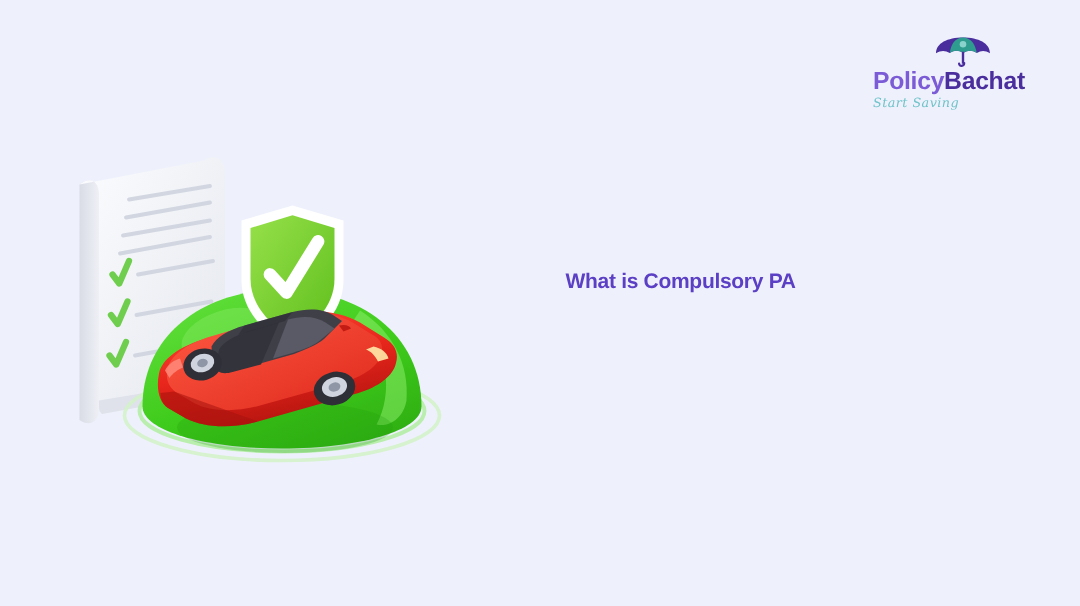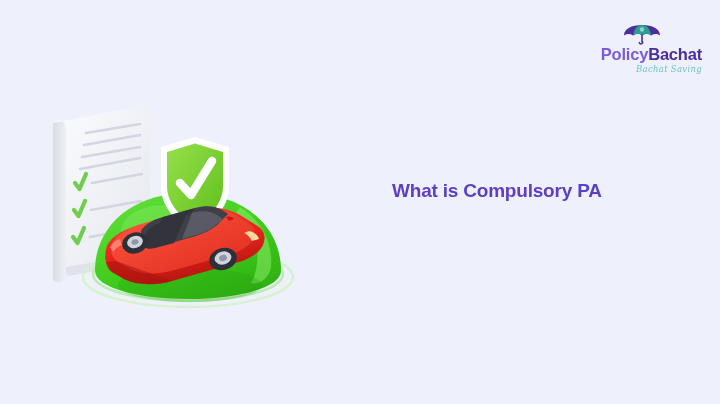--- a/index.html
+++ b/index.html
@@ -15,21 +15,21 @@
     position:relative;
     width:720px; height:404px;
     background:#eef1fc;
   }
 
   
   .logo {
     position:absolute;
     top:24px; right:18px;
     width:120px; height:50px;
-    text-align:right;
+    text-align:left;
   }
   .logo-umbrella {
     width:40px; height:21px;
     margin:0 auto 1px auto;
     display:block;
   }
   .logo-wordmark {
     font-size:16.5px;
     font-weight:bold;
     letter-spacing:-.2px;
@@ -43,23 +43,23 @@
     color:#6fc3c9;
     font-style:italic;
     font-family:"DejaVu Serif", serif;
     margin-top:1px;
     letter-spacing:.3px;
   }
 
   
   .heading {
     position:absolute;
-    left:392px; top:178px;
+    left:377px; top:178px;
     width:300px;
-    font-size:19px;
+    font-size:14px;
     font-weight:bold;
     line-height:1.42;
     color:#5b3fc4;
     letter-spacing:-.2px;
   }
 
   
   .illustration {
     position:absolute;
     left:40px; top:95px;
@@ -74,21 +74,21 @@
 
   <div class="logo">
     <svg class="logo-umbrella" viewBox="0 0 40 21">
       <path d="M2 11.5 C2 4.8 9.6 1 20 1 C30.4 1 38 4.8 38 11.5 C34.6 9.6 32.2 9.6 29.2 11.4 C26.2 9.3 23.4 9.3 20.2 11.4 C17 9.3 14.2 9.3 11.2 11.4 C8 9.6 5.4 9.6 2 11.5 Z" fill="#4b2e9e"></path>
       <path d="M11.2 11.4 C14.2 9.3 17 9.3 20.2 11.4 C23.4 9.3 26.2 9.3 29.2 11.4 C28.2 5.2 25 1 20 1 C15 1 12 5.2 11.2 11.4 Z" fill="#2e9c8e"></path>
       <rect x="19.2" y="10.5" width="1.6" height="8" fill="#4b2e9e"></rect>
       <path d="M20.8 18 c0 2.3 -3.4 2.6 -3.4 .4" stroke="#4b2e9e" stroke-width="1.5" fill="none" stroke-linecap="round"></path>
       <circle cx="20" cy="5.5" r="2.2" fill="#8ad3cd"></circle>
     </svg>
     <div class="logo-wordmark"><span class="logo-policy">Policy</span><span class="logo-bachat">Bachat</span></div>
-    <div class="logo-tagline">Bachat Saving</div>
+    <div class="logo-tagline">Start Saving</div>
   </div>
 
   <h1 class="heading">
     <span>What is Compulsory PA</span><br>
   </h1>
 
   <div class="illustration">
     <svg viewBox="0 0 265 225">
       <defs>
         <linearGradient id="gPaper" x1="0" y1="0" x2="1" y2="1">

